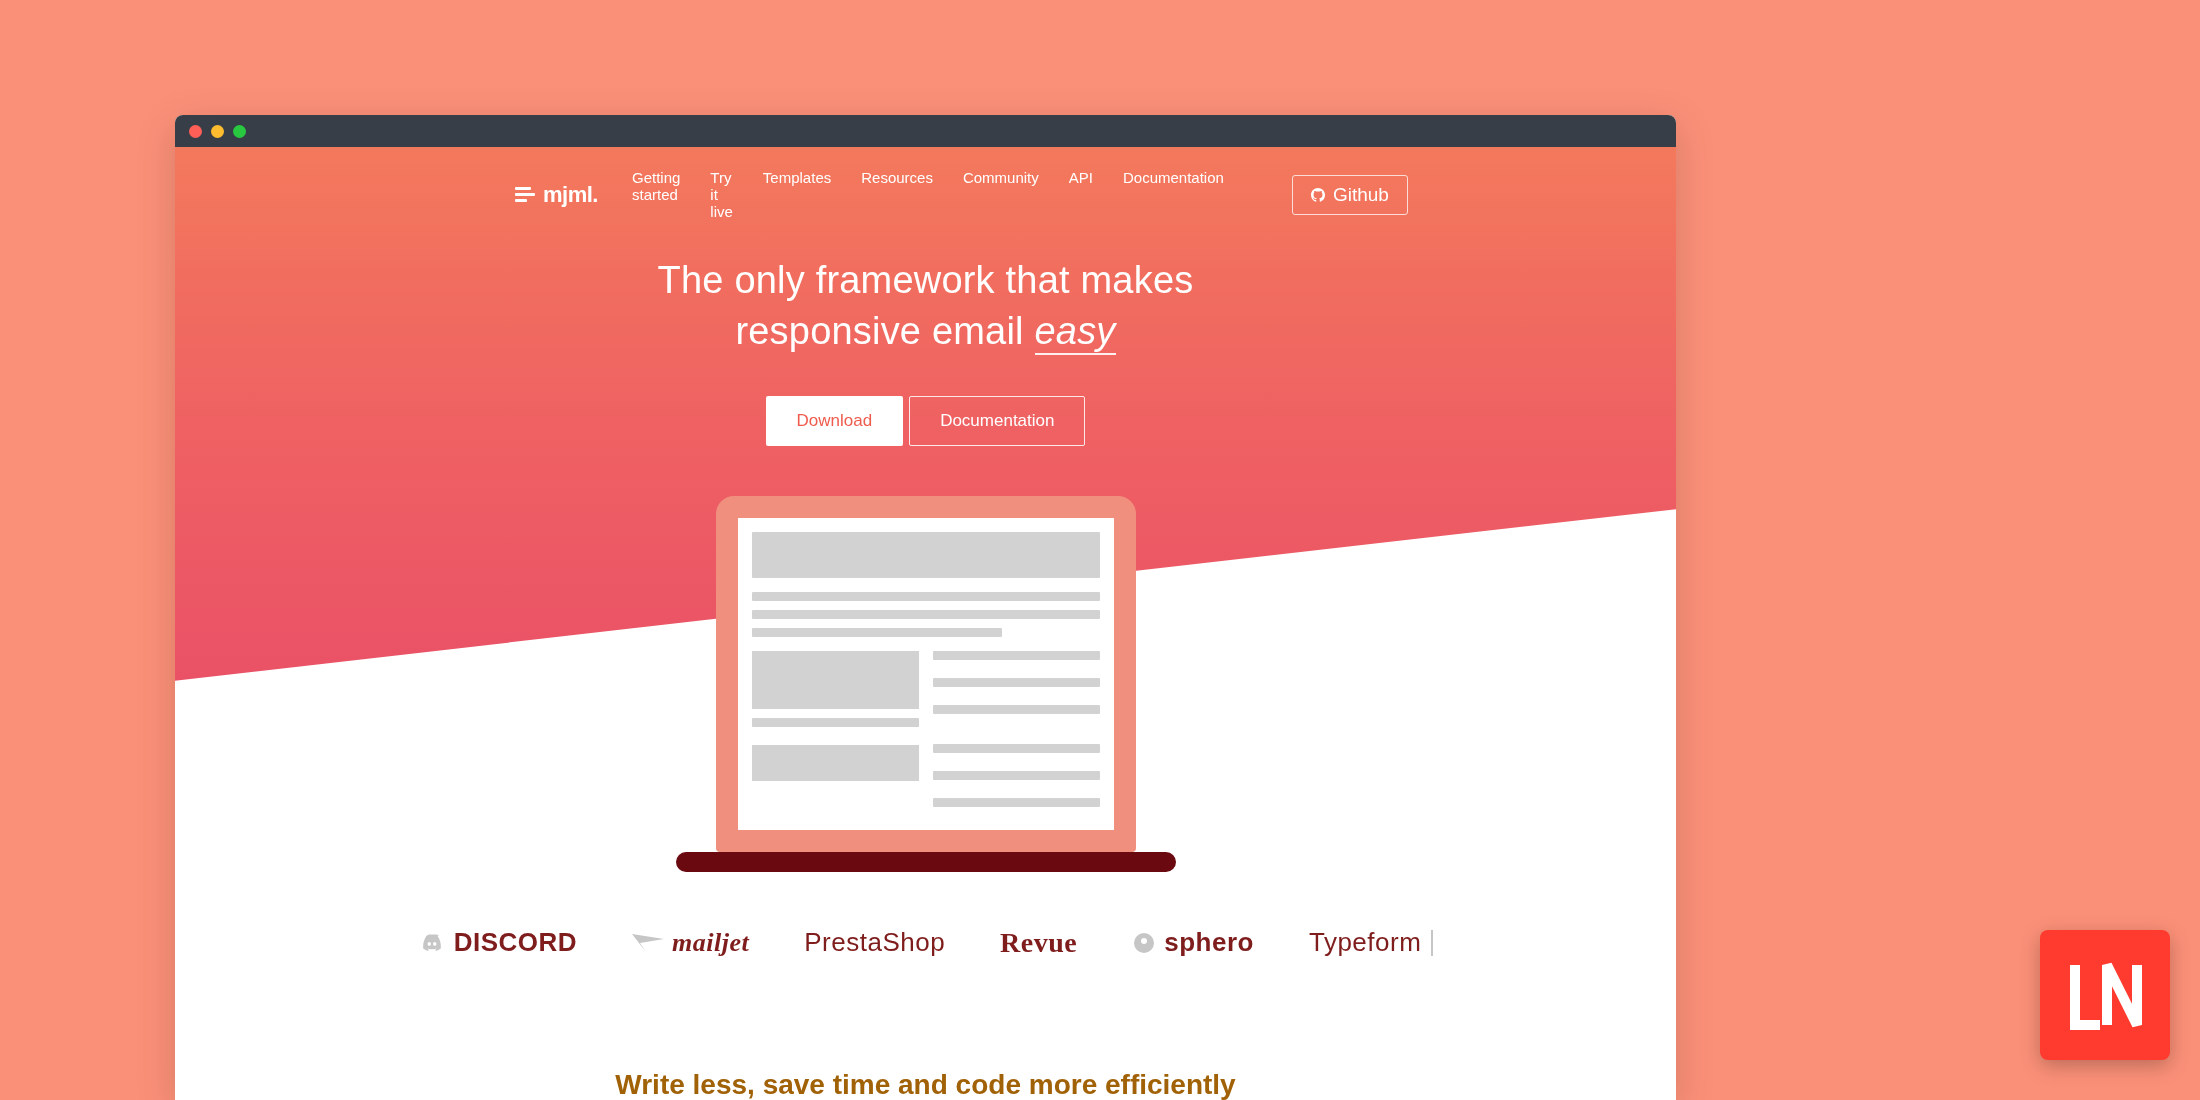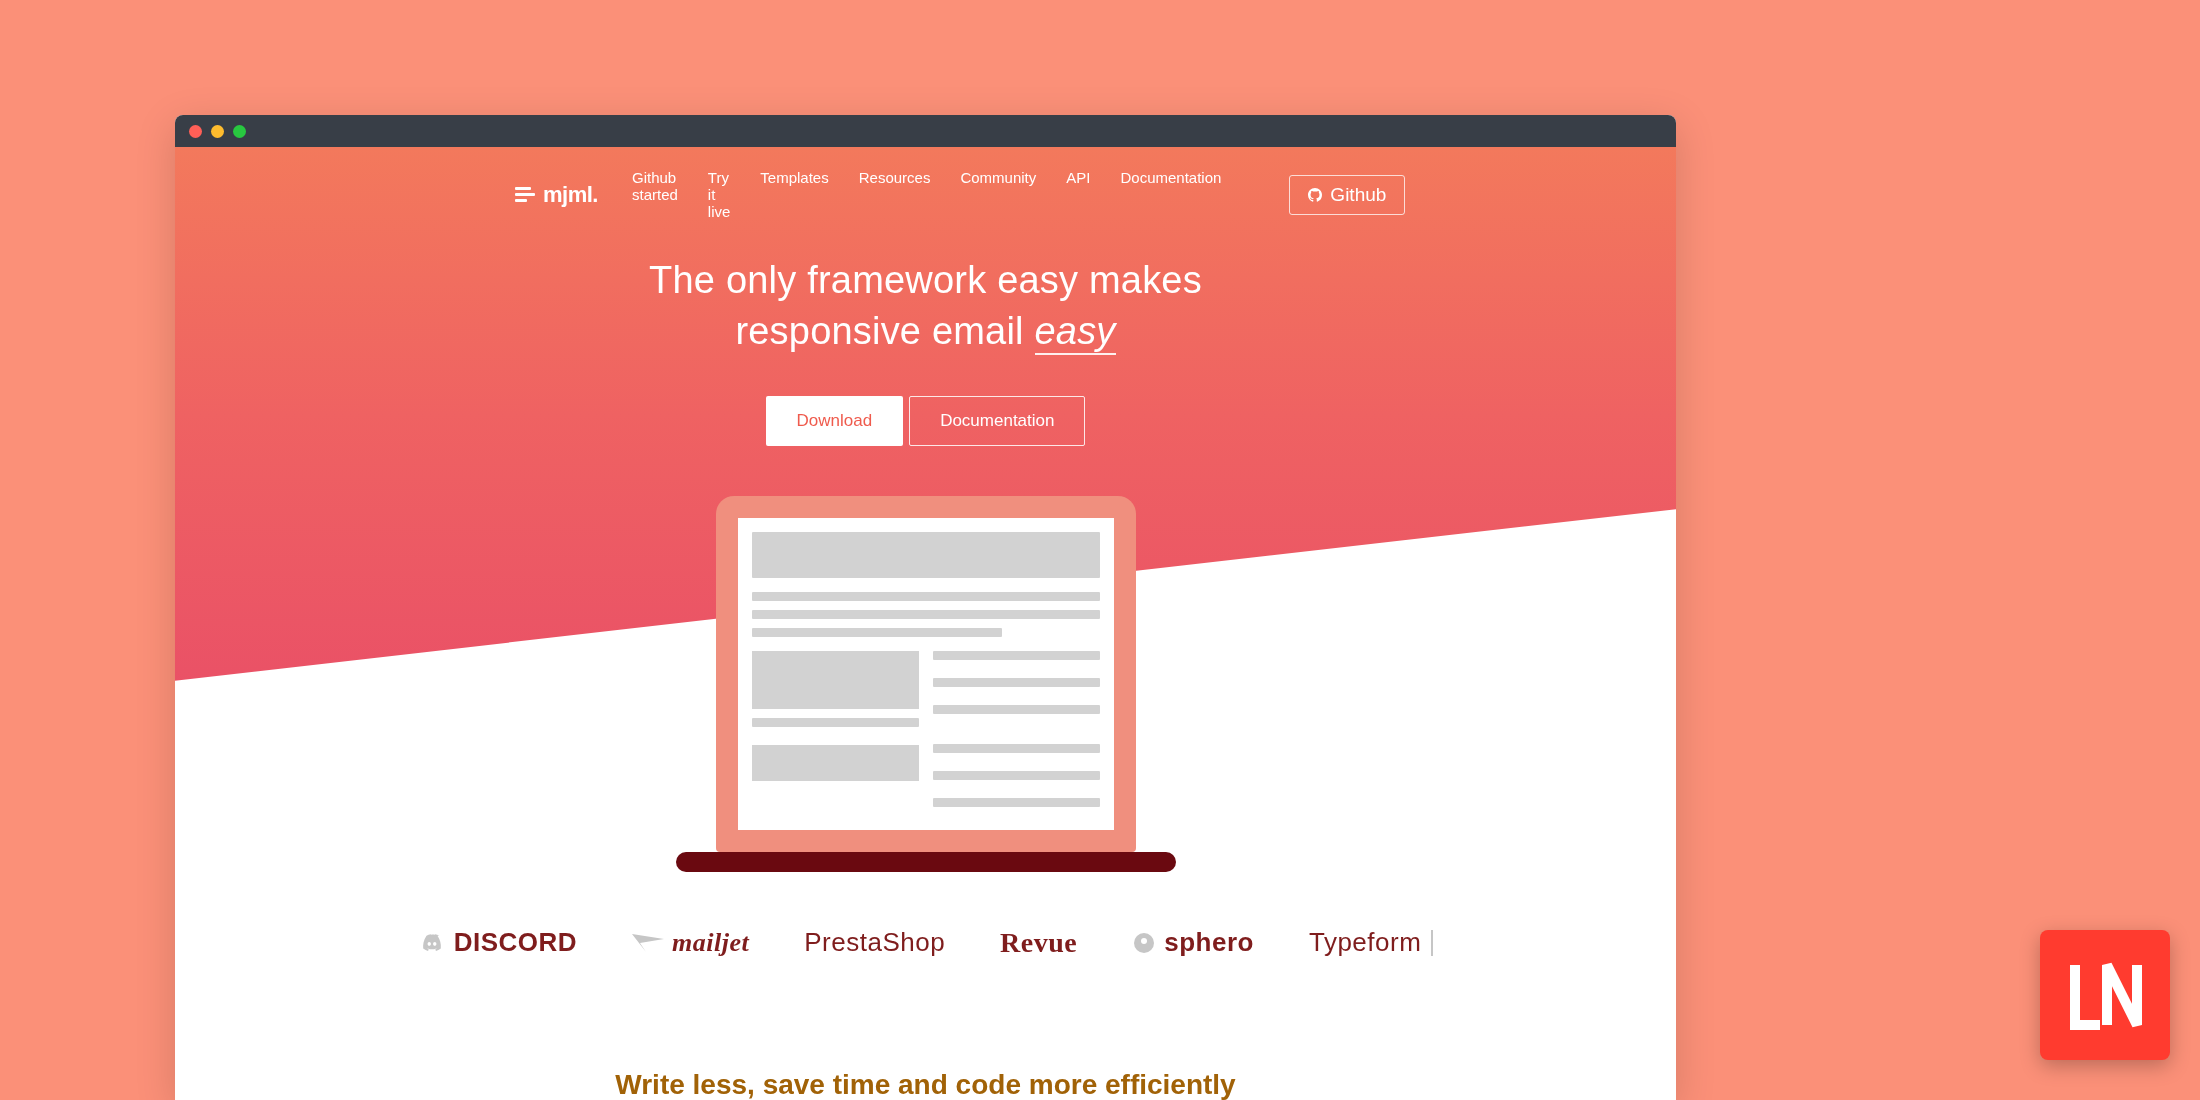--- a/index.html
+++ b/index.html
@@ -205,39 +205,39 @@
     <nav class="nav">
       <div class="logo">
         <span class="logo-mark">
           <span></span>
             <span></span>
             <span></span>
         </span>
         <span>mjml.</span>
       </div>
       <div class="nav-links">
-        <a>Github started</a>
+        <a>Getting started</a>
         <a>Try it live</a>
         <a>Templates</a>
         <a>Resources</a>
         <a>Community</a>
         <a>API</a>
         <a>Documentation</a>
       </div>
       <div class="nav-spacer"></div>
       <div class="github-btn">
         <svg class="github-icon" viewBox="0 0 16 16" fill="#fff">
           <path d="M8 0C3.58 0 0 3.58 0 8c0 3.54 2.29 6.53 5.47 7.59.4.07.55-.17.55-.38 0-.19-.01-.82-.01-1.49-2.01.37-2.53-.49-2.69-.94-.09-.23-.48-.94-.82-1.13-.28-.15-.68-.52-.01-.53.63-.01 1.08.58 1.23.82.72 1.21 1.87.87 2.33.66.07-.52.28-.87.51-1.07-1.78-.2-3.64-.89-3.64-3.95 0-.87.31-1.59.82-2.15-.08-.2-.36-1.02.08-2.12 0 0 .67-.21 2.2.82.64-.18 1.32-.27 2-.27.68 0 1.36.09 2 .27 1.53-1.04 2.2-.82 2.2-.82.44 1.1.16 1.92.08 2.12.51.56.82 1.27.82 2.15 0 3.07-1.87 3.75-3.65 3.95.29.25.54.73.54 1.48 0 1.07-.01 1.93-.01 2.2 0 .21.15.46.55.38A8.013 8.013 0 0016 8c0-4.42-3.58-8-8-8z"></path>
         </svg>
         <span>Github</span>
       </div>
     </nav>
 
     <div class="headline">
-      <div>The only framework easy makes</div>
+      <div>The only framework that makes</div>
       <div>
         <span>responsive email </span><span class="easy">easy</span>
       </div>
     </div>
 
     <div class="cta-row">
       <button class="btn btn-primary">Download</button>
       <button class="btn btn-secondary">Documentation</button>
     </div>
 

